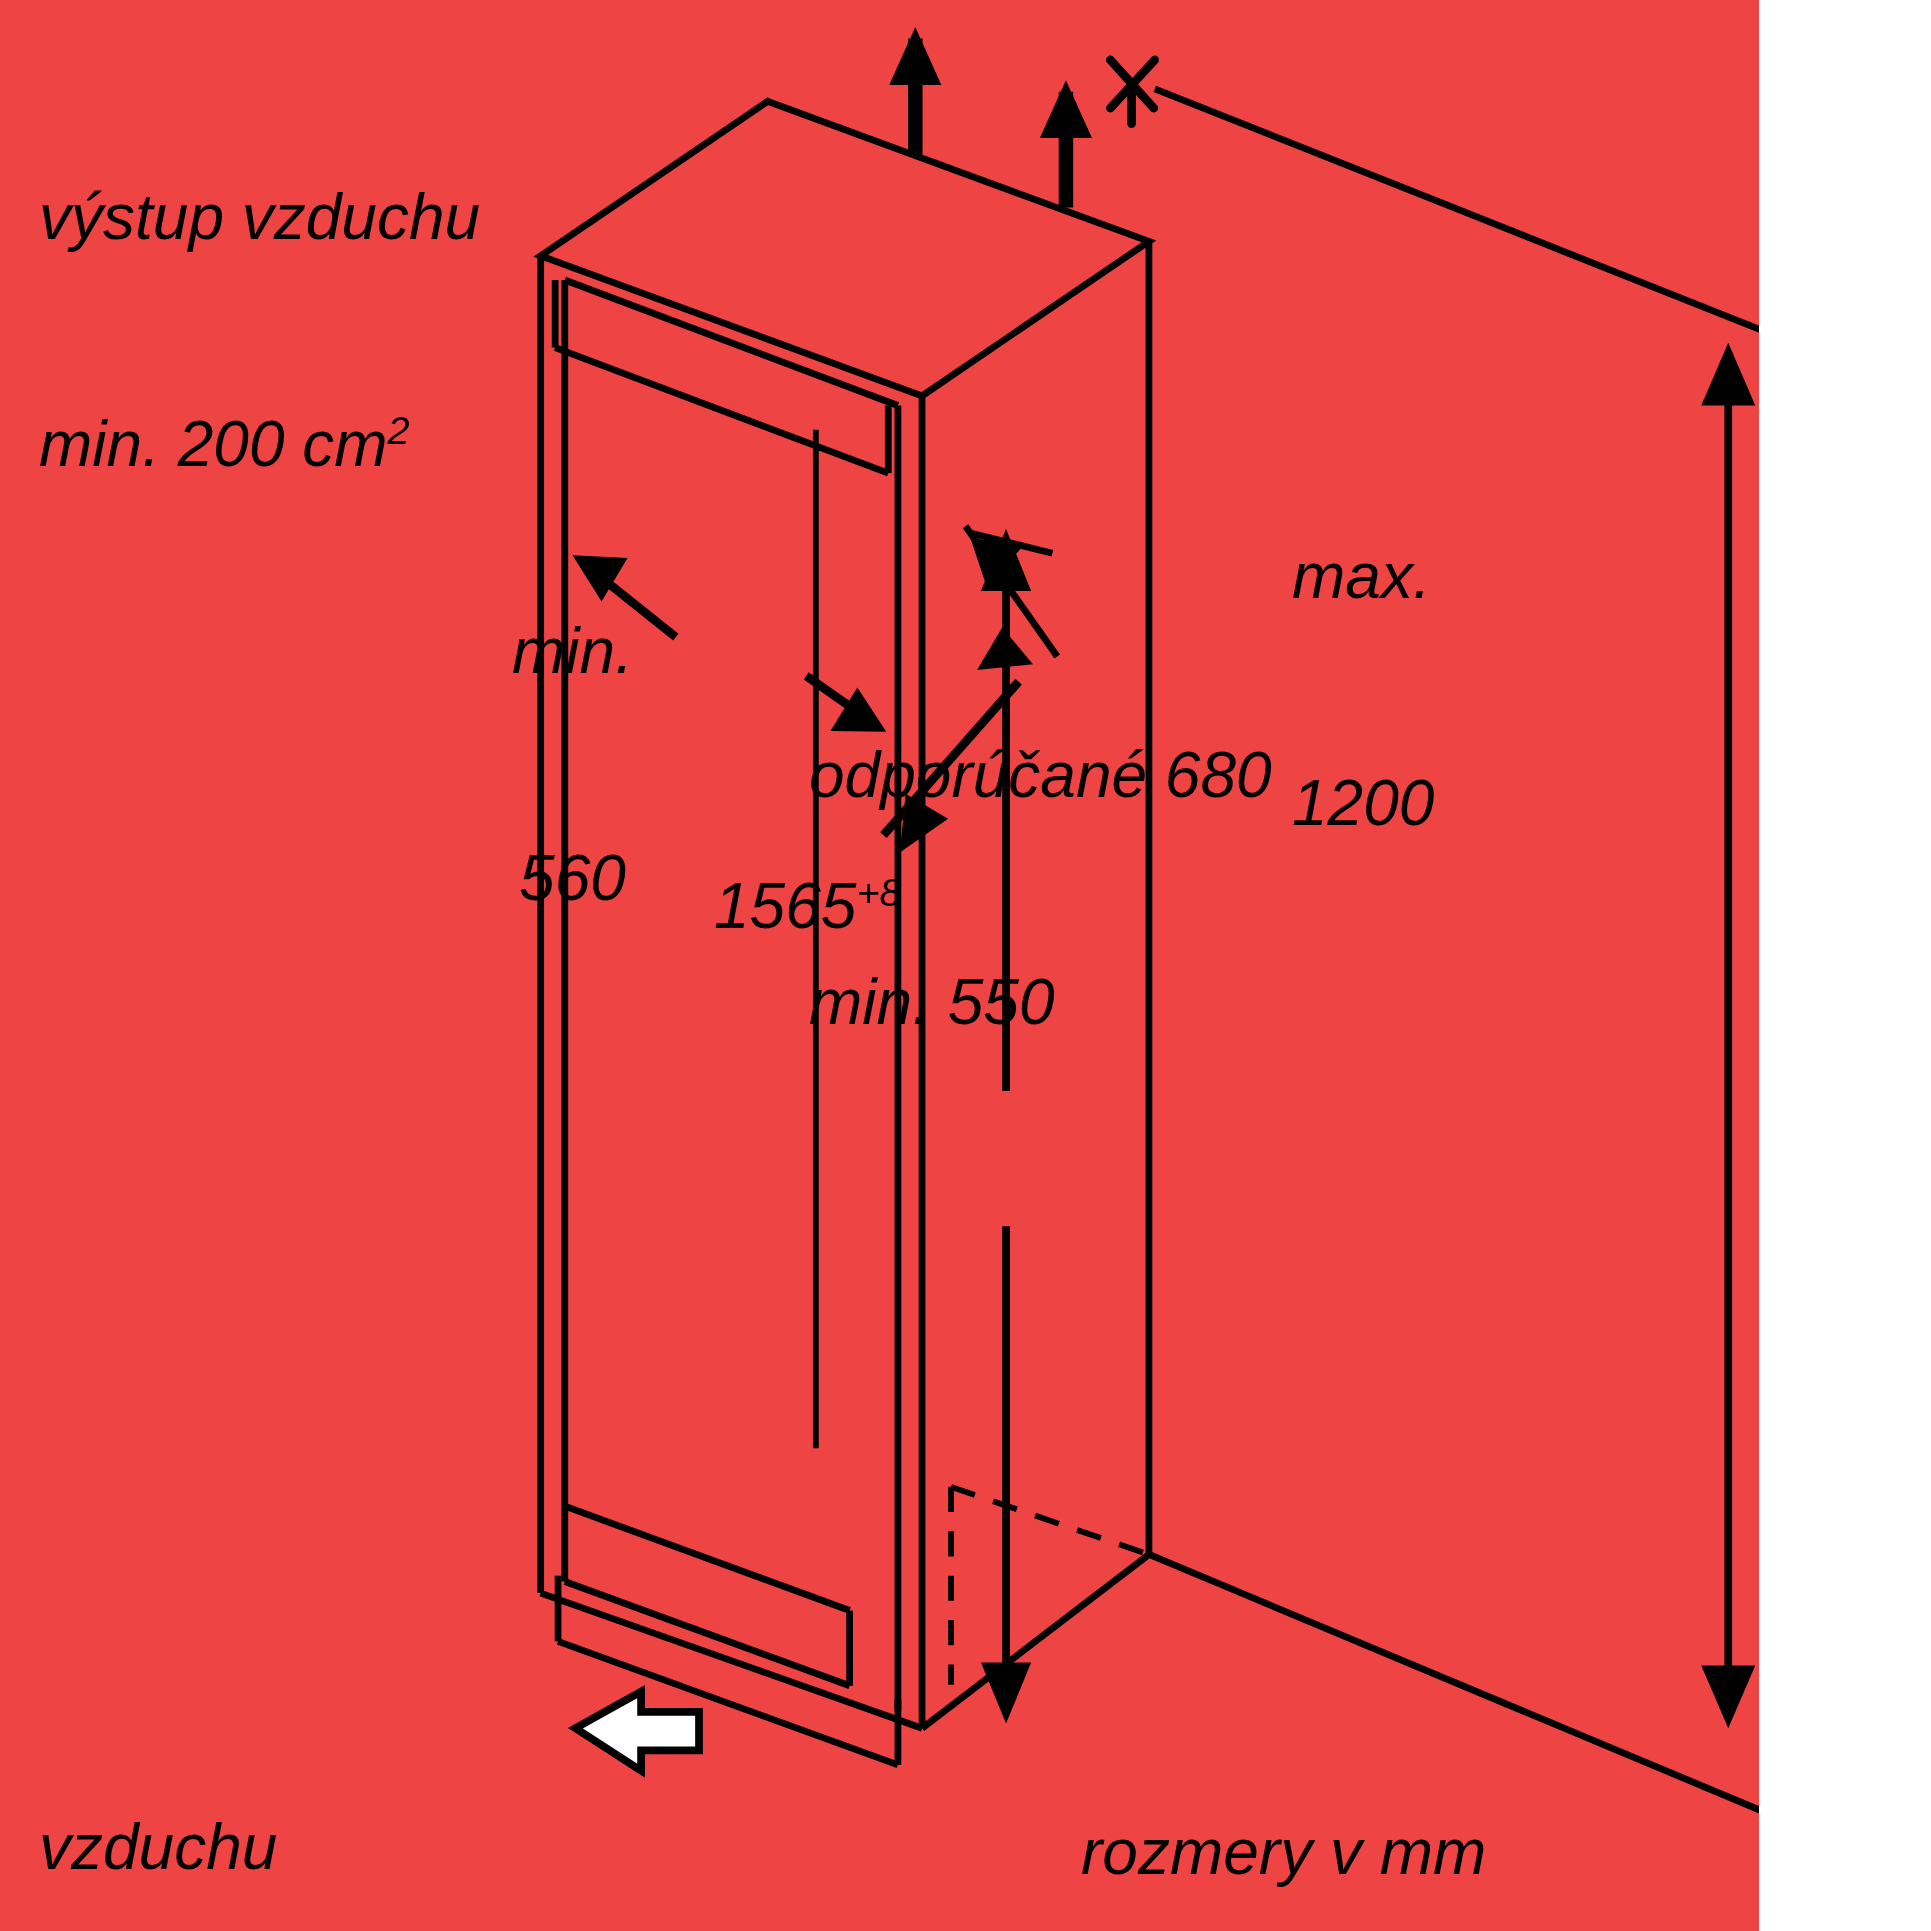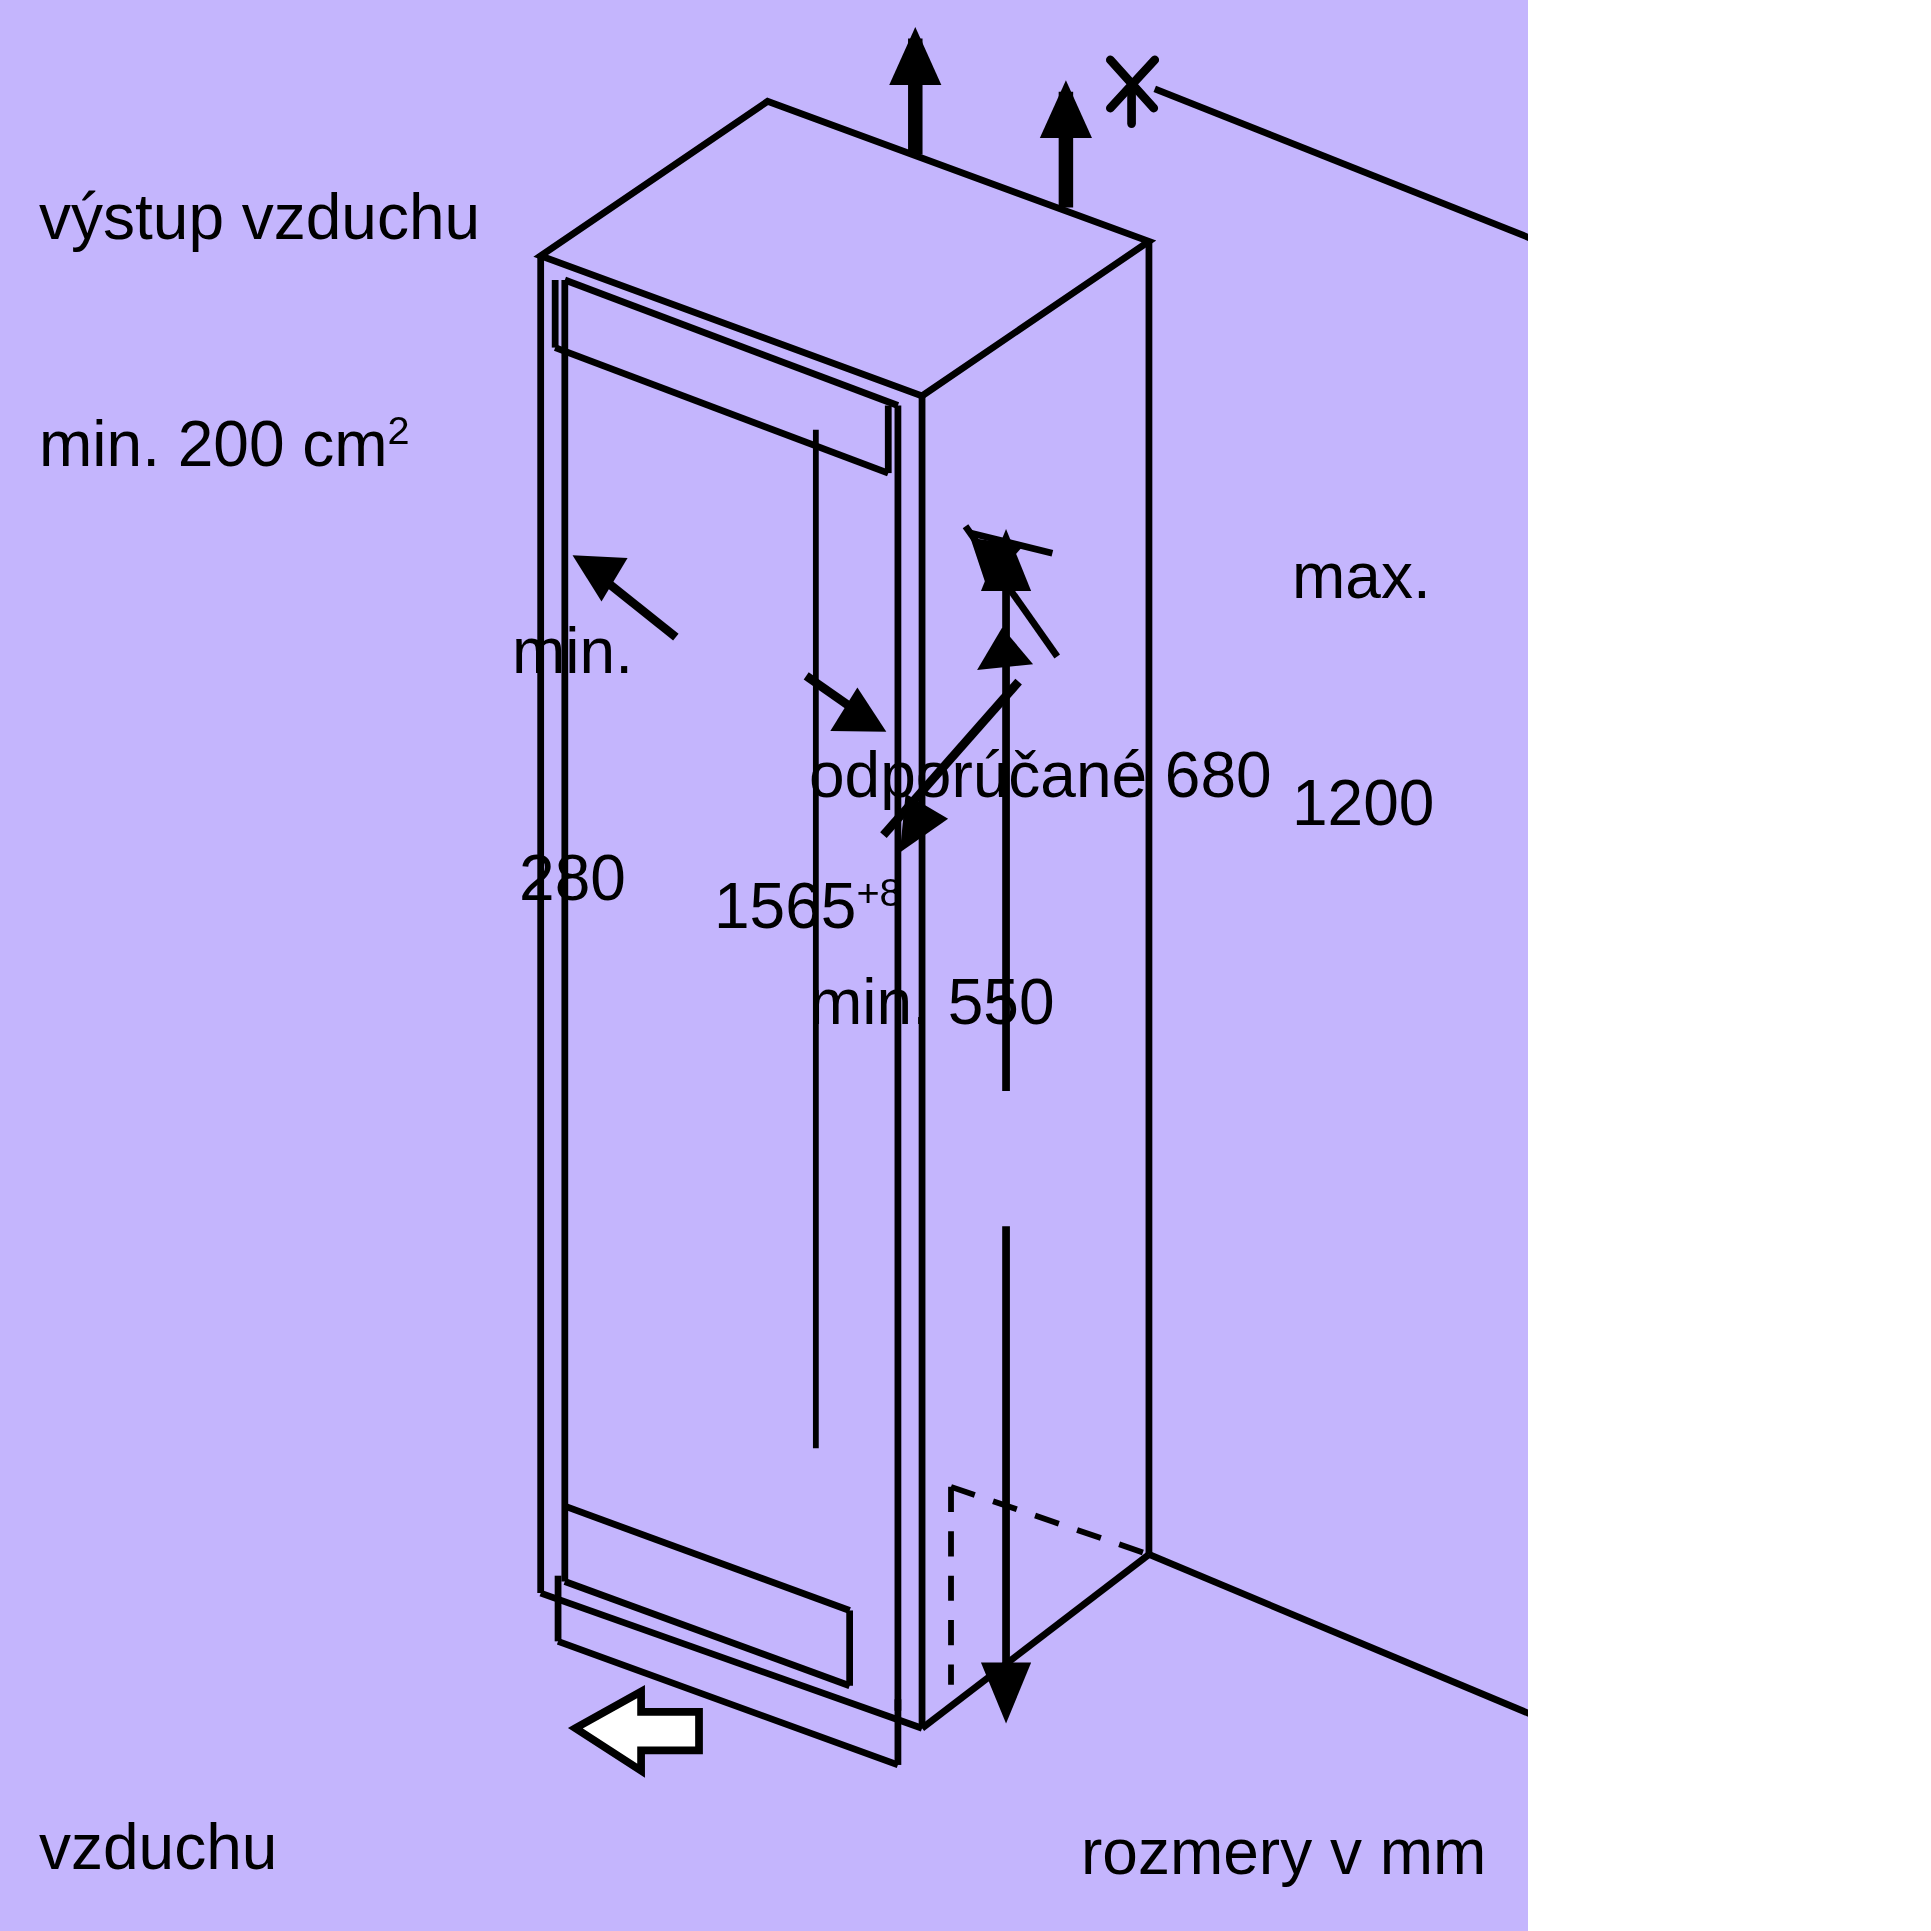--- a/index.html
+++ b/index.html
@@ -2,26 +2,27 @@
 <html><head>
 <meta charset="utf-8">
 <style>
   html, body {
     margin: 0;
     padding: 0;
     background: #ffffff;
   }
   #page {
     position: relative;
-    width: 1528px;
+    width: 1759px;
     height: 1931px;
-    background: #c4b5fd;
+    background: #ef4444;
     font-family: "Liberation Sans", sans-serif;
     color: #000000;
     overflow: hidden;
+    font-style: italic;
   }
   svg#diagram {
     position: absolute;
     left: 0;
     top: 0;
     width: 1931px;
     height: 1931px;
   }
   .lbl {
     position: absolute;
@@ -150,21 +151,21 @@
 
   </svg>
 
   <div class="lbl" id="lbl-air-outlet">
     <div>výstup vzduchu</div>
     <div><span>min. 200 cm</span><span class="sup">2</span></div>
   </div>
 
   <div class="lbl" id="lbl-min560">
     <div>min.</div>
-    <div>280</div>
+    <div>560</div>
   </div>
 
   <div class="lbl" id="lbl-recommended">
     <div>odporúčané 680</div>
     <div>min. 550</div>
   </div>
 
   <div class="lbl" id="lbl-max2200">
     <div>max.</div>
     <div>1200</div>

